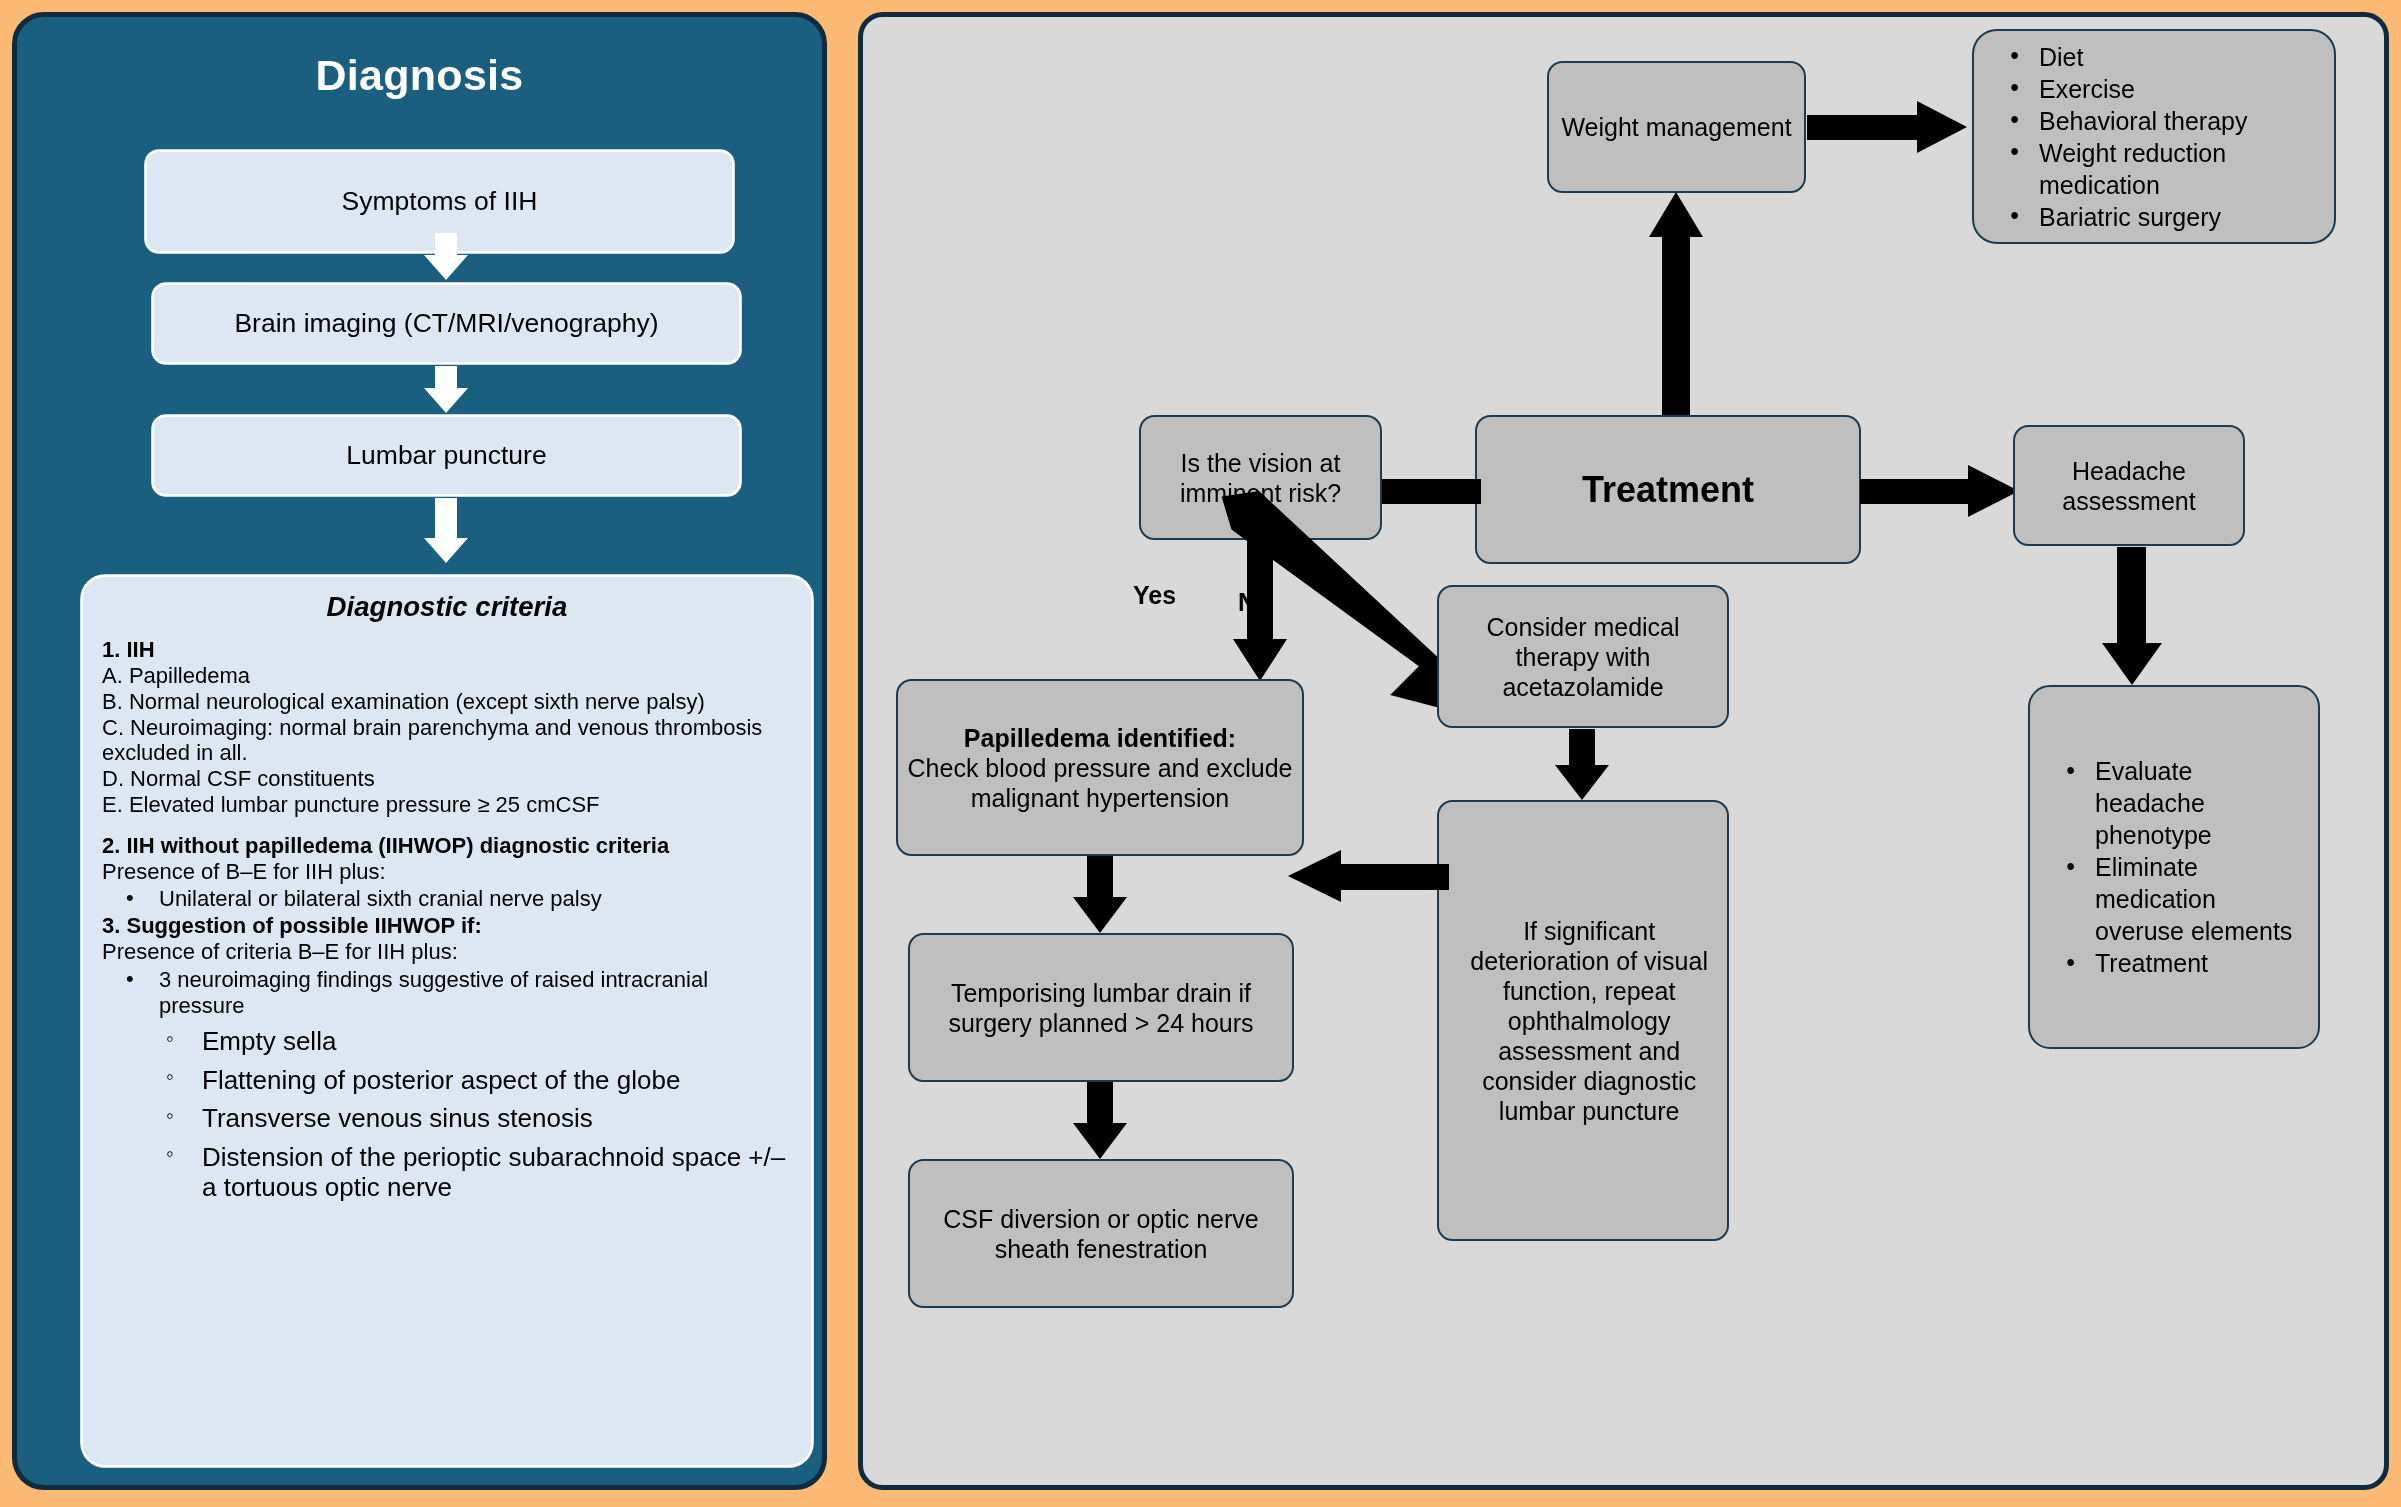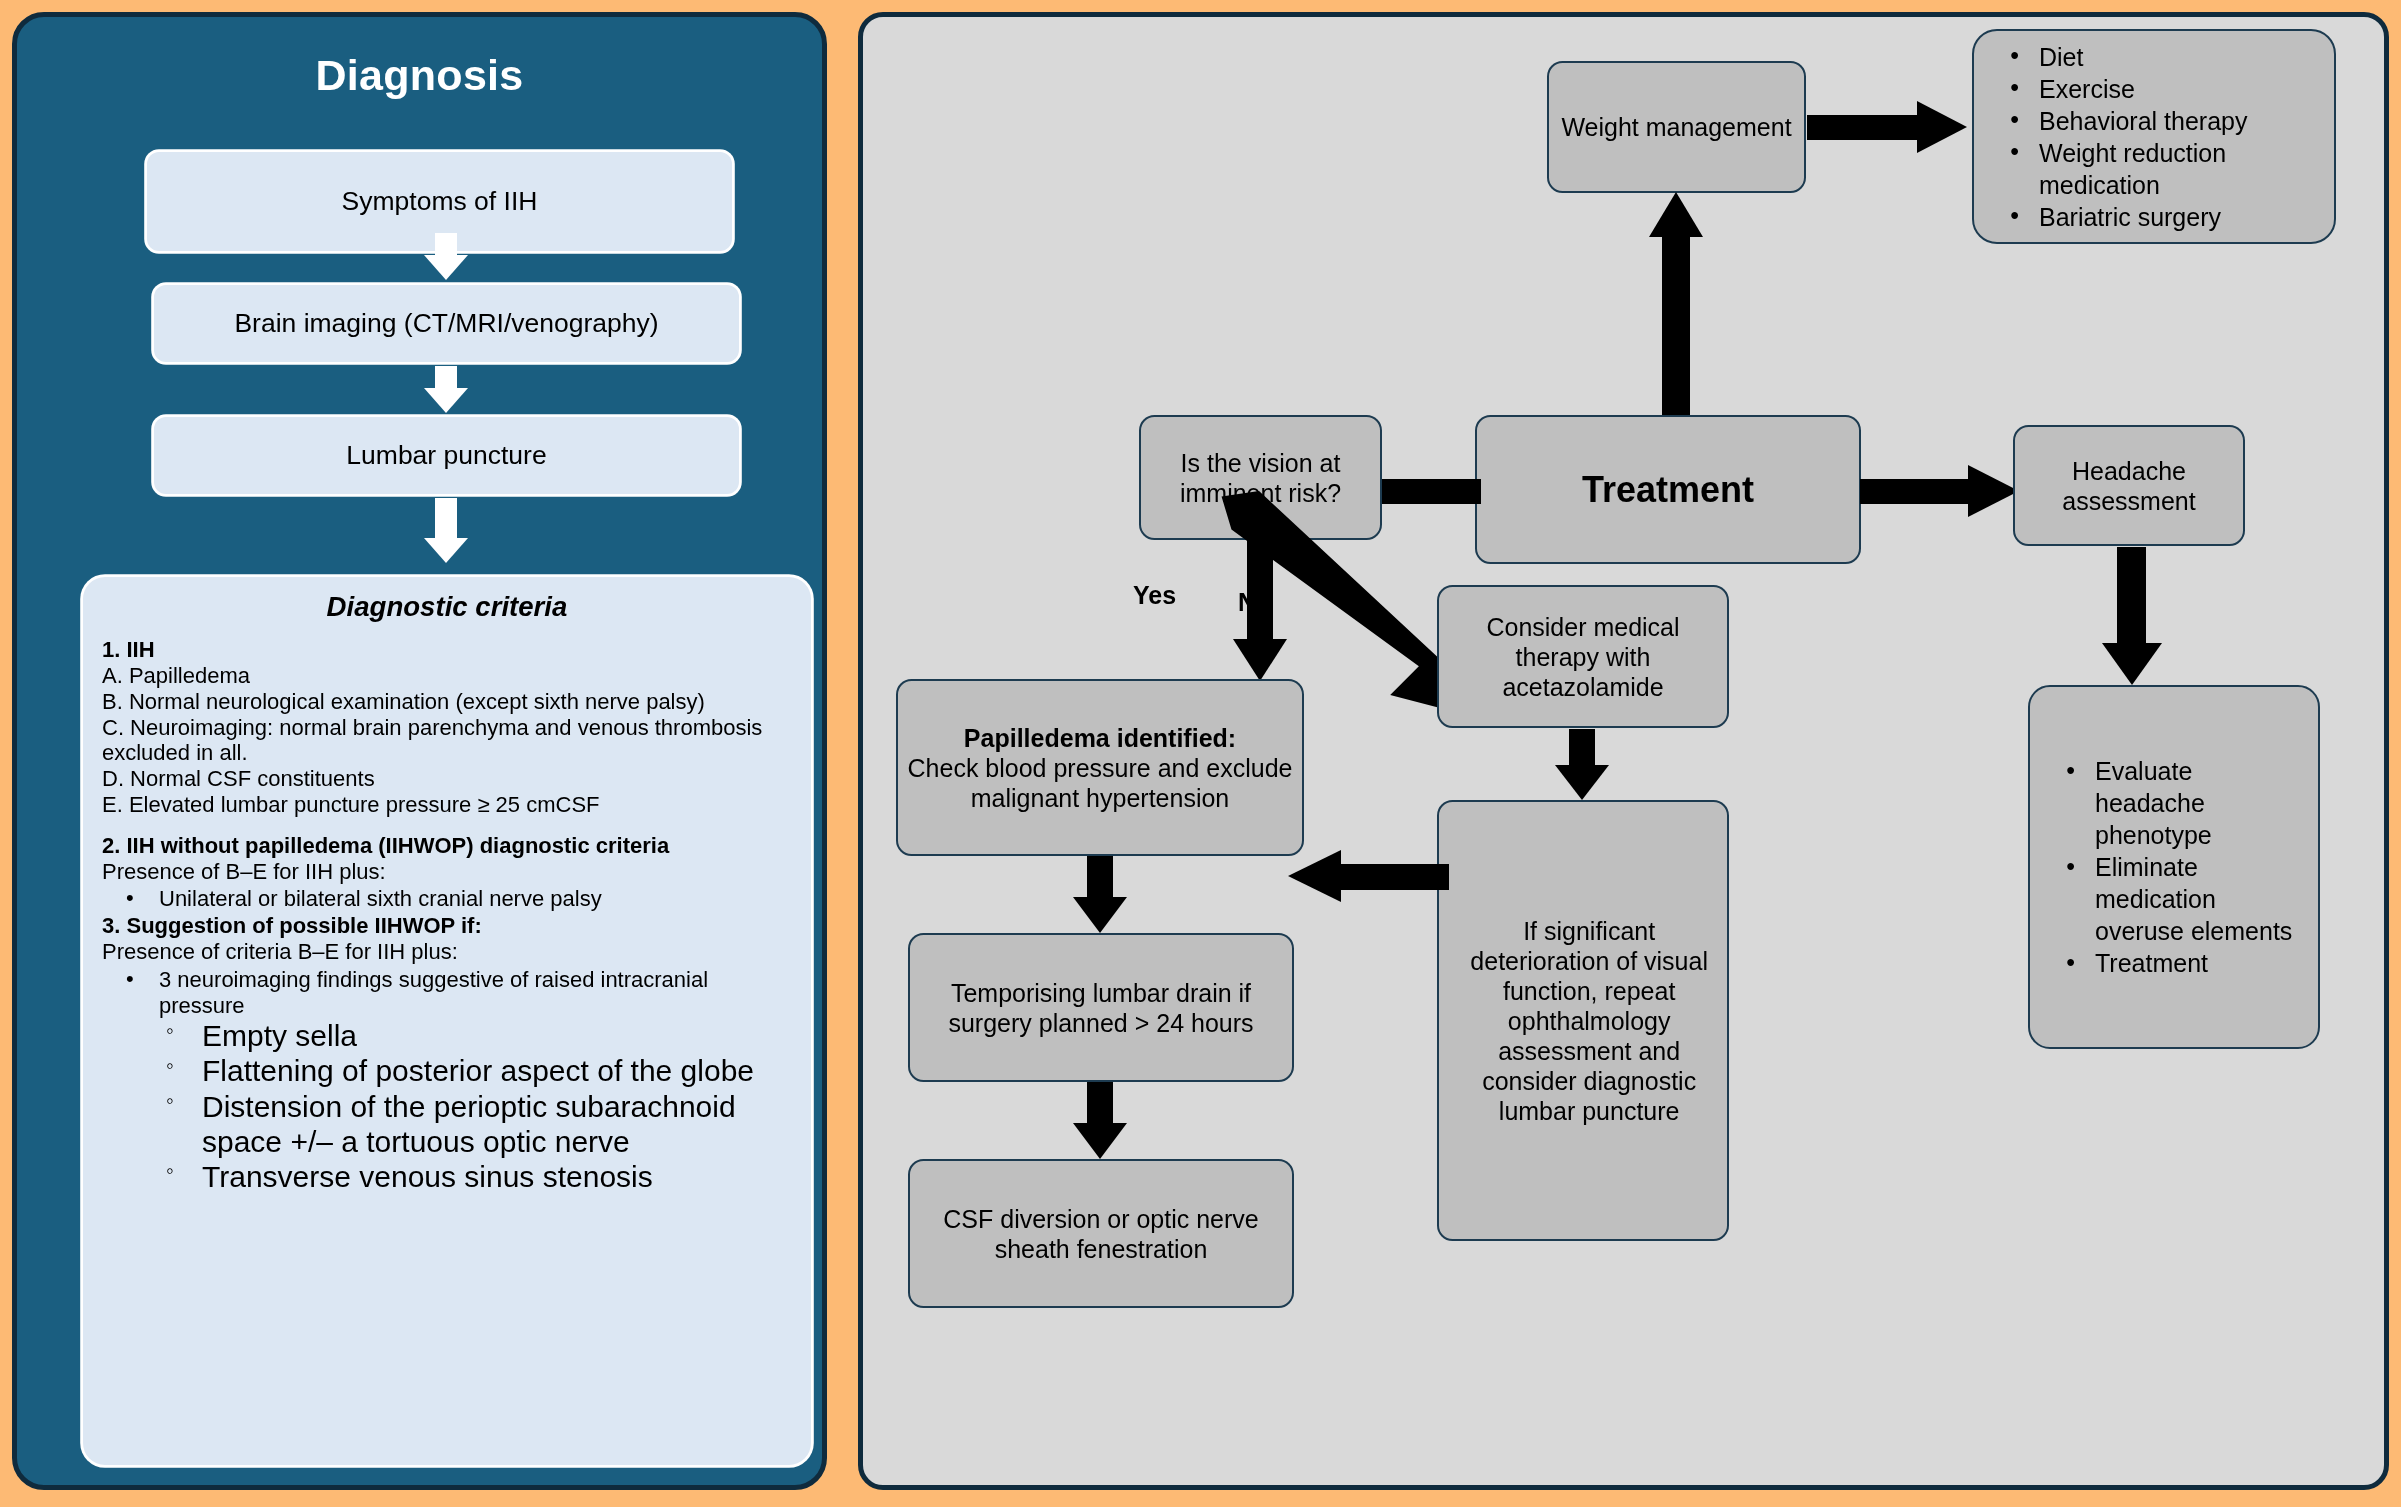--- a/index.html
+++ b/index.html
@@ -54,22 +54,22 @@
   .crit-line.bold{ font-weight:bold; }
   .crit-gap{ height:15.4px; }
   .crit-bullet{
     font-size:22px; color:#000; line-height:1.17;
     padding-left:57px; position:relative; margin-top:2.2px;
   }
   .crit-bullet::before{
     content:"\2022"; position:absolute; left:24px; top:-1.1px; font-size:22px;
   }
   .crit-sub{
-    font-size:30px; color:#000; line-height:1.17;
-    padding-left:100px; position:relative; margin-top:0;
+    font-size:26px; color:#000; line-height:1.17;
+    padding-left:100px; position:relative; margin-top:8px;
   }
   .crit-sub::before{
     content:"\25E6"; position:absolute; left:64px; top:-0.6px; font-size:22px;
   }
 
   
   .dx-arrow{ position:absolute; width:44px; }
   .dx-arrow .shaft{
     position:absolute; left:11px; top:0; width:22px; background:#ffffff;
   }
@@ -168,22 +168,22 @@
 
       <div class="crit-line bold">2. IIH without papilledema (IIHWOP) diagnostic criteria</div>
       <div class="crit-line">Presence of B–E for IIH plus:</div>
       <div class="crit-bullet">Unilateral or bilateral sixth cranial nerve palsy</div>
 
       <div class="crit-line bold" style="margin-top:1px;">3. Suggestion of possible IIHWOP if:</div>
       <div class="crit-line">Presence of criteria B–E for IIH plus:</div>
       <div class="crit-bullet">3 neuroimaging findings suggestive of raised intracranial pressure</div>
       <div class="crit-sub">Empty sella</div>
       <div class="crit-sub">Flattening of posterior aspect of the globe</div>
+      <div class="crit-sub">Transverse venous sinus stenosis</div>
       <div class="crit-sub">Distension of the perioptic subarachnoid space +/– a tortuous optic nerve</div>
-      <div class="crit-sub">Transverse venous sinus stenosis</div>
     </div>
   </div>
 
   <div id="treatment-panel">
 
     <div class="tx-box" style="left:684px; top:44px; width:259px; height:132px;">
       <span>Weight management</span>
     </div>
 
     <div class="ar" style="left:944px; top:84px; width:160px; height:53px;">

